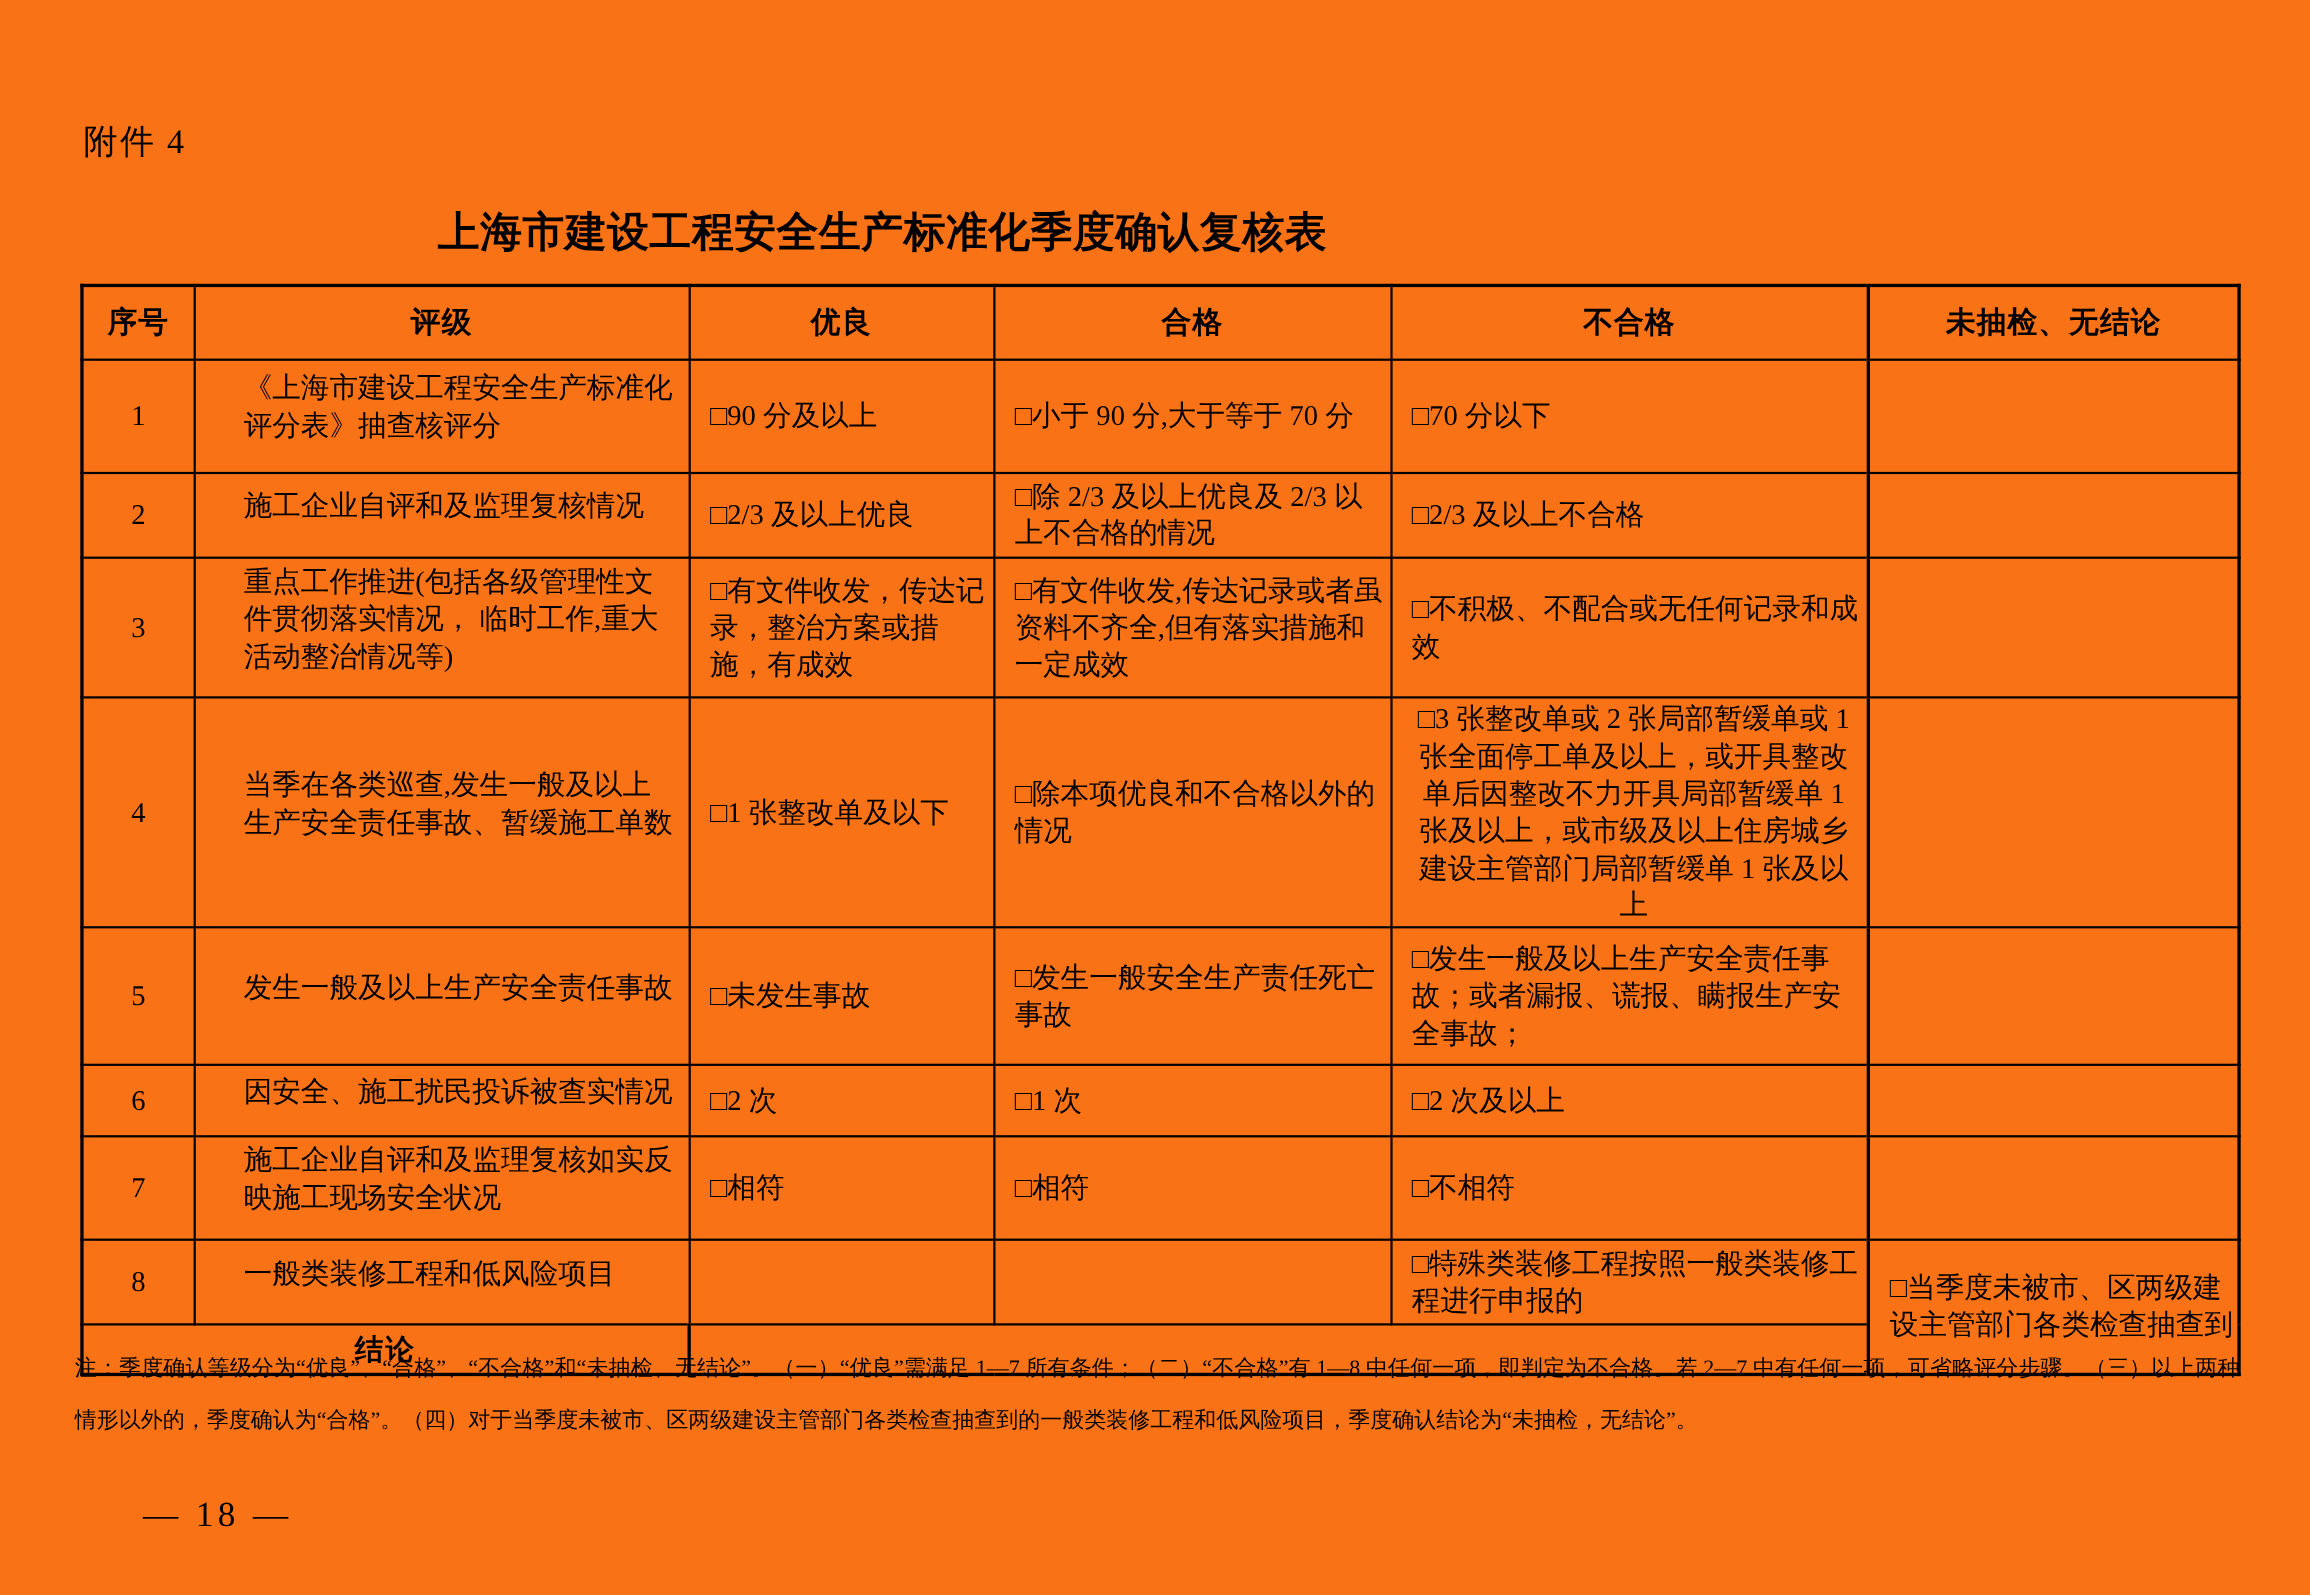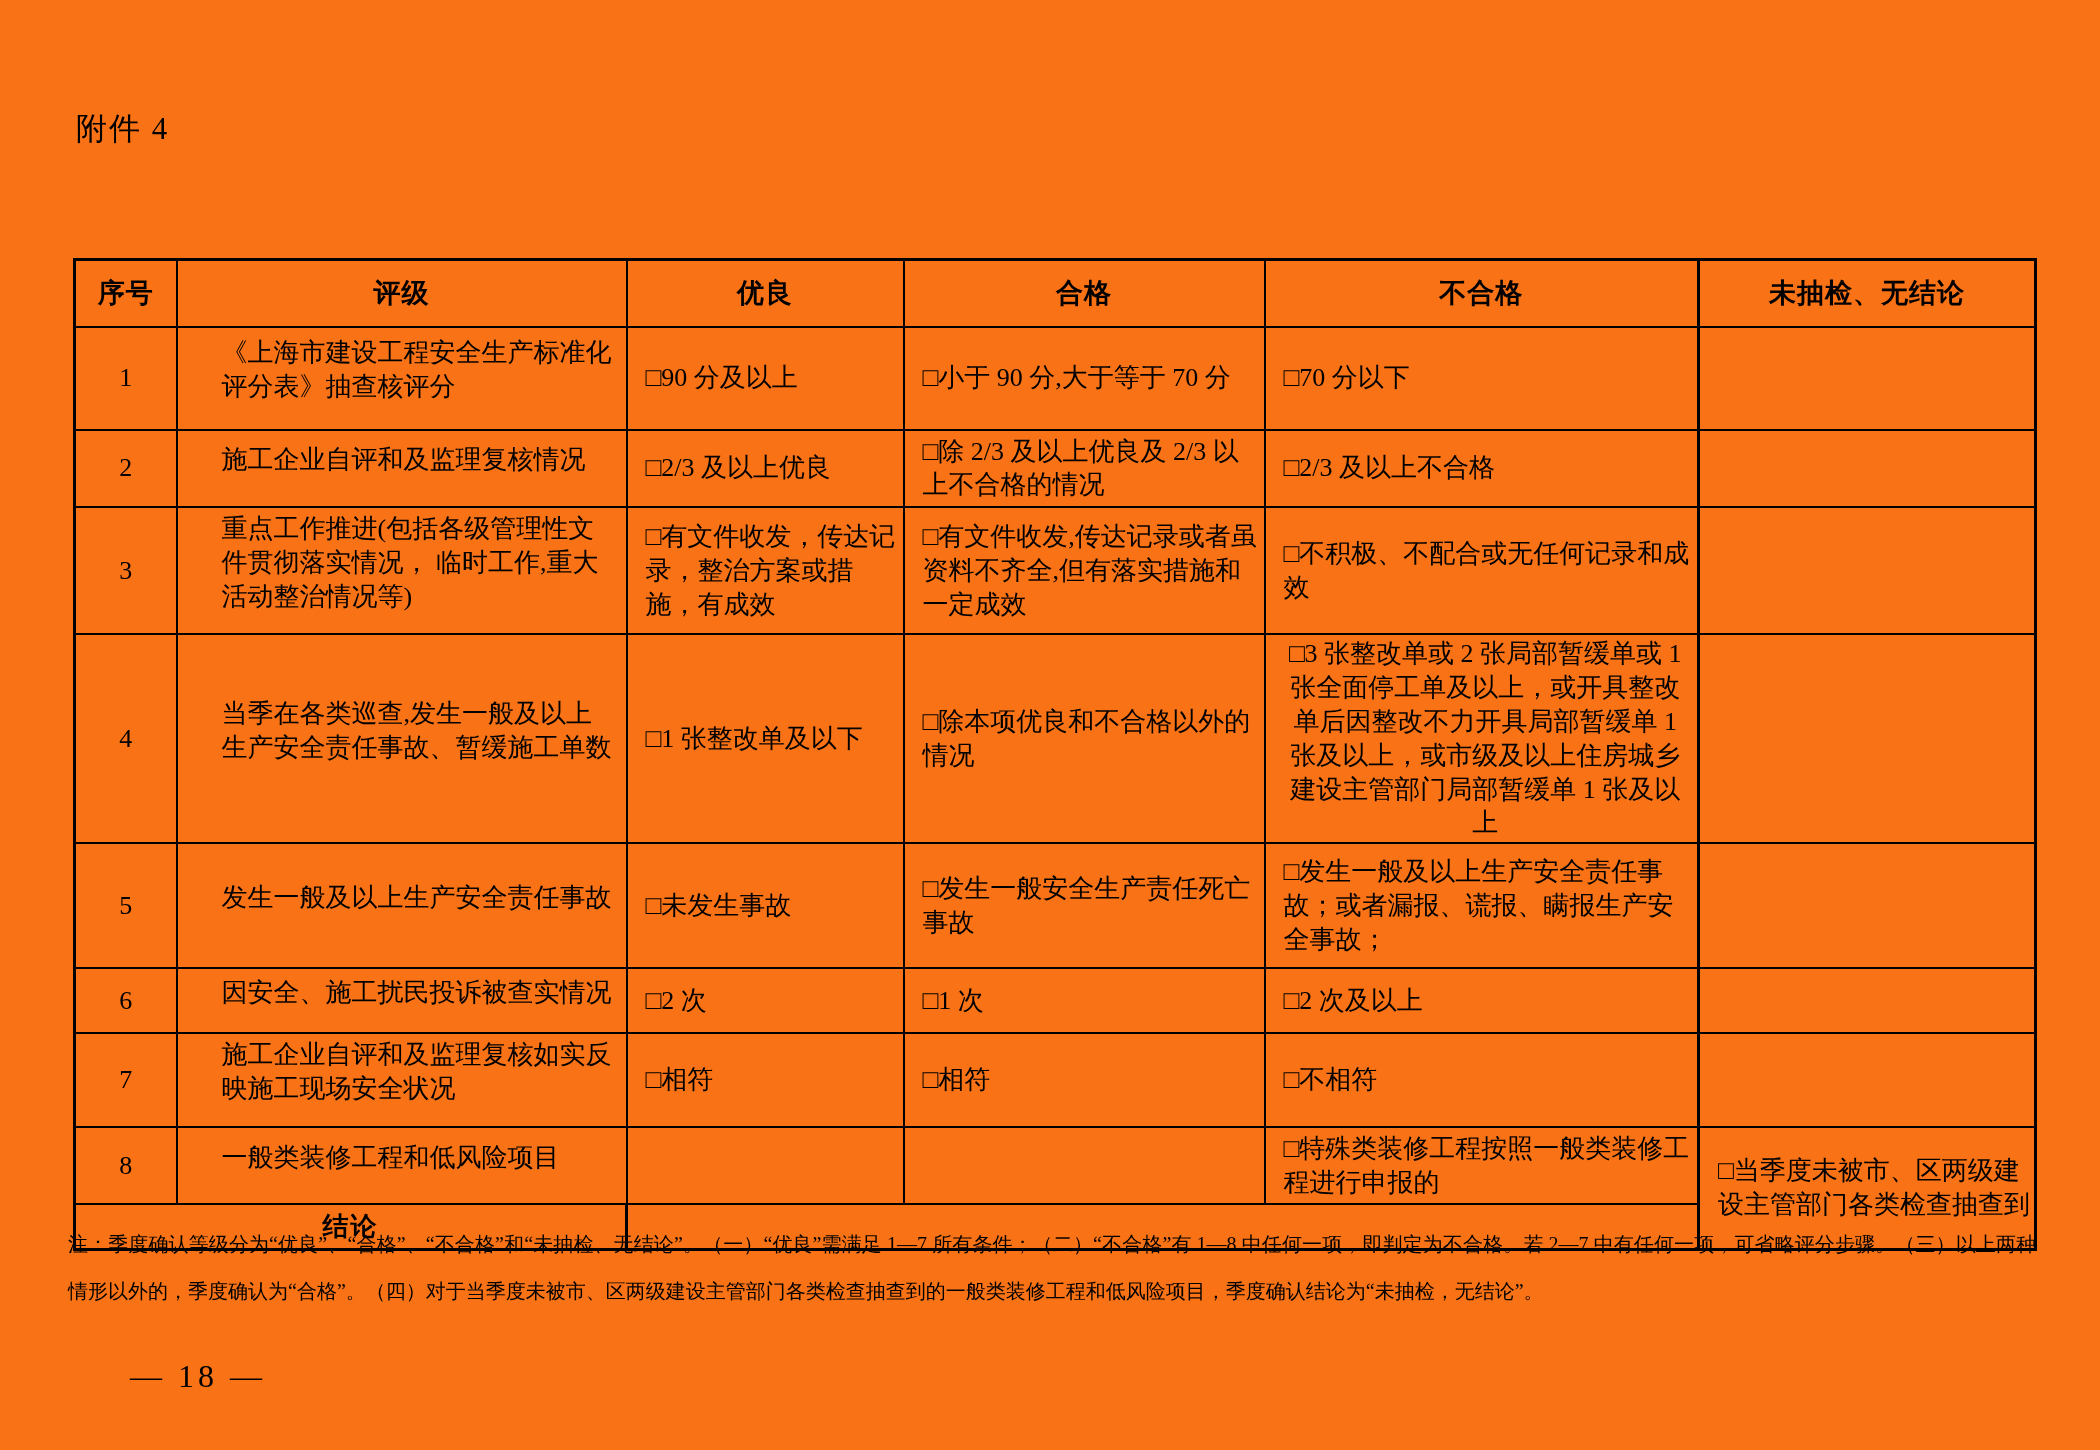--- a/index.html
+++ b/index.html
@@ -96,20 +96,21 @@
     white-space: nowrap;
   }
 </style>
 </head>
 <body>
 
 <div class="page">
 
   <div class="attachment">附件 4</div>
 
+  <div class="doc-title">上海市建设工程安全生产标准化季度确认复核表</div>
 
   <div class="table-wrap">
     <table class="review-table">
       <colgroup>
         <col style="width:102px">
         <col style="width:450px">
         <col style="width:277px">
         <col style="width:361px">
         <col style="width:434px">
         <col style="width:337px">

